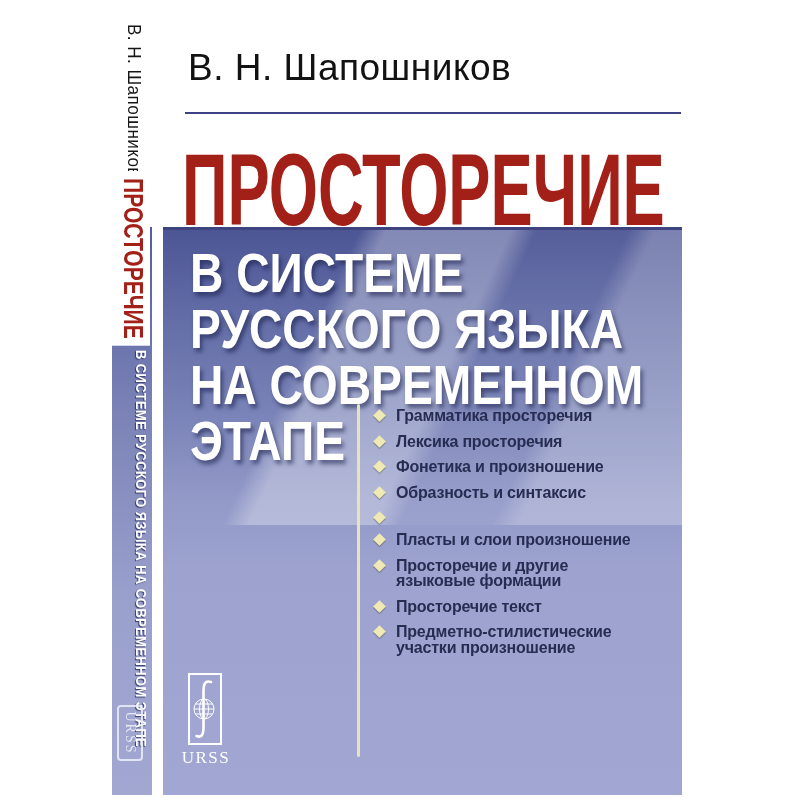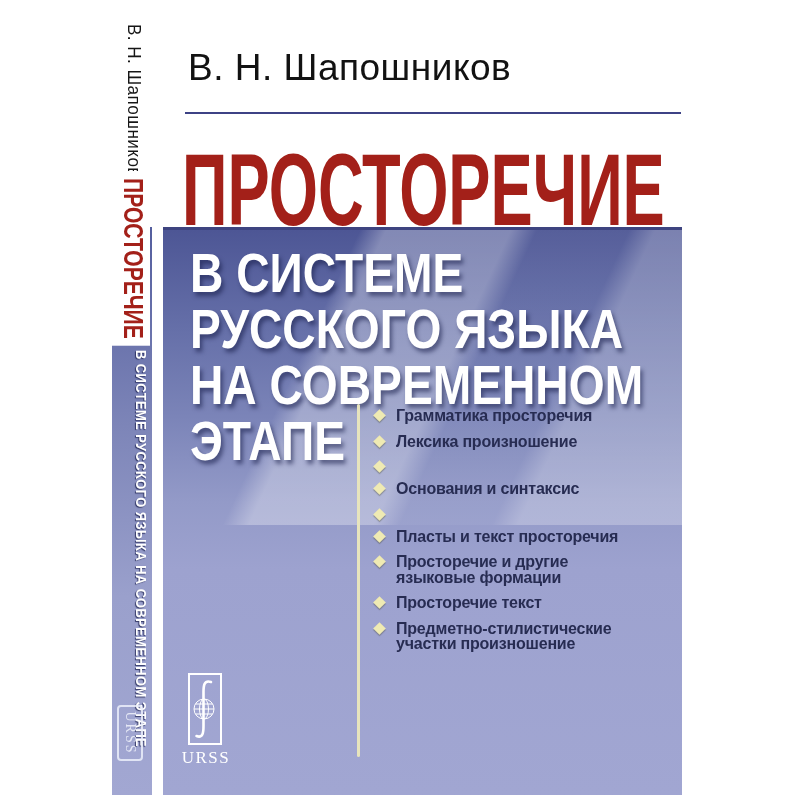--- a/index.html
+++ b/index.html
@@ -123,41 +123,42 @@
 
 <ul class="abs topics">
 
     <li>
       <span class="bullet"></span>
       <span class="topic-text">Грамматика просторечия</span>
     </li>
 
     <li>
       <span class="bullet"></span>
-      <span class="topic-text">Лексика произношение</span>
+      <span class="topic-text">Лексика просторечия</span>
     </li>
 
 
     <li>
       <span class="bullet"></span>
+      <span class="topic-text">Фонетика и произношение</span>
     </li>
 
     <li>
       <span class="bullet"></span>
-      <span class="topic-text">Основания и синтаксис</span>
+      <span class="topic-text">Образность и синтаксис</span>
     </li>
 
     <li>
       <span class="bullet"></span>
     </li>
 
 
     <li>
       <span class="bullet"></span>
-      <span class="topic-text">Пласты и текст просторечия</span>
+      <span class="topic-text">Пласты и слои произношение</span>
     </li>
 
     <li>
       <span class="bullet"></span>
       <span class="topic-text">Просторечие и другие
 языковые формации</span>
     </li>
 
     <li>
       <span class="bullet"></span>

